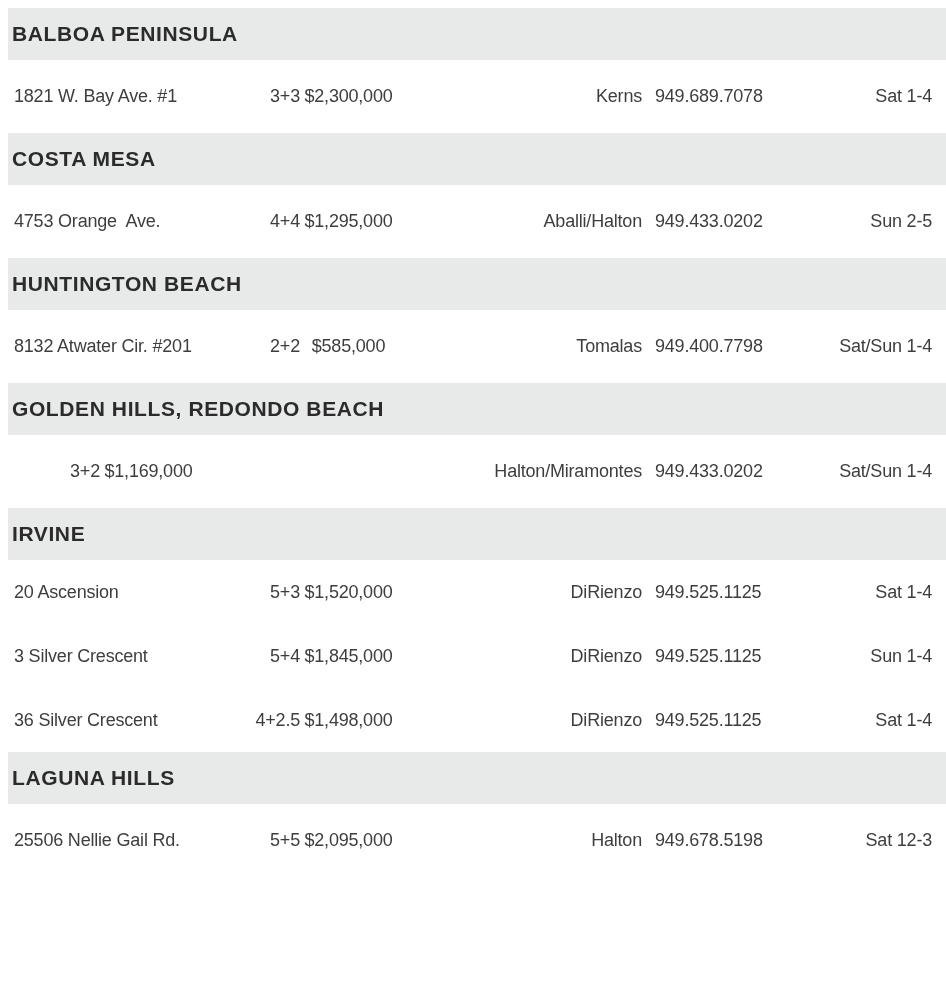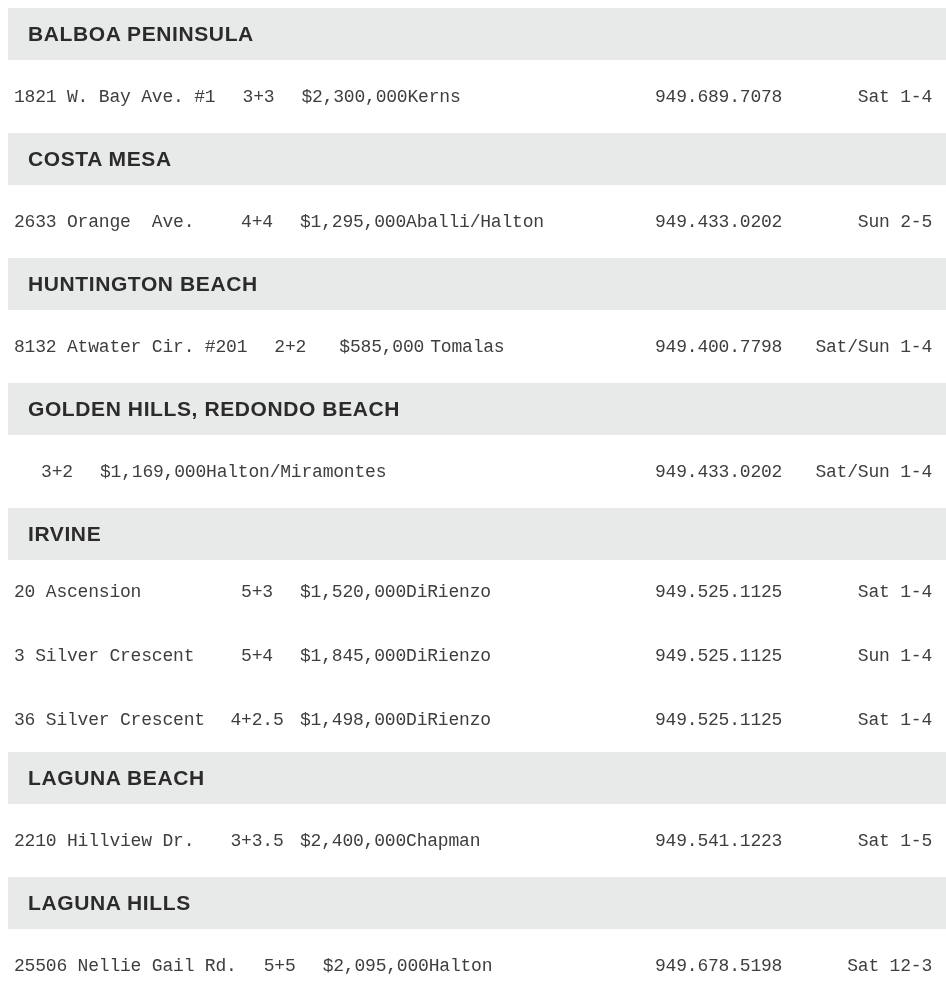--- a/index.html
+++ b/index.html
@@ -20,44 +20,43 @@
     padding-top:8px;
     background:var(--page-bg);
     overflow:hidden;
   }
   .city-bar{
     height:52px;
     margin-left:8px;
     background:var(--section-bg);
     display:flex;
     align-items:center;
-    padding-left:20px;
+    padding-left:4px;
   }
   .city-name{
     font-size:21px;
     font-weight:bold;
     letter-spacing:0.6px;
     color:var(--header-text);
   }
   .row{
     height:73px;
     display:flex;
     align-items:center;
     padding:0 14px;
     font-size:18px;
     letter-spacing:-0.2px;
     color:var(--row-text);
-    font-family:Liberation Mono, monospace;
   }
   .section.multi .row{height:64px;}
   .cell{white-space:pre;overflow:visible;}
   .cell.address{flex:0 0 200px;text-align:left;}
-  .cell.beds{flex:0 0 86px;text-align:center;}
+  .cell.beds{flex:0 0 86px;text-align:right;}
   .cell.price{flex:0 0 97px;text-align:center;}
-  .cell.agent{flex:1 1 auto;}
+  .cell.agent{flex:1 1 auto;text-align:right;}
   .cell.phone{flex:0 0 130px;margin-left:13px;text-align:left;}
   .cell.time{flex:0 0 147px;text-align:right;}
 </style>
 </head>
 <body>
 
 <div class="page">
   <div id="sections-root">
   <section class="section">
     <header class="city-bar">
@@ -74,21 +73,21 @@
   </div>
 </div>
   </section>
 
   <section class="section">
     <header class="city-bar">
       <span class="city-name">COSTA MESA</span>
     </header>
     <div class="rows">
   <div class="row">
-    <span class="cell address">2633 Orange  Ave.</span>
+    <span class="cell address">4753 Orange  Ave.</span>
     <span class="cell beds">4+4</span>
     <span class="cell price">$1,295,000</span>
     <span class="cell agent">Aballi/Halton</span>
     <span class="cell phone">949.433.0202</span>
     <span class="cell time">Sun 2-5</span>
   </div>
 </div>
   </section>
 
   <section class="section">
@@ -149,35 +148,20 @@
     <span class="cell address">36 Silver Crescent</span>
     <span class="cell beds">4+2.5</span>
     <span class="cell price">$1,498,000</span>
     <span class="cell agent">DiRienzo</span>
     <span class="cell phone">949.525.1125</span>
     <span class="cell time">Sat 1-4</span>
   </div>
 </div>
   </section>
 
-  <section class="section">
-    <header class="city-bar">
-      <span class="city-name">LAGUNA BEACH</span>
-    </header>
-    <div class="rows">
-  <div class="row">
-    <span class="cell address">2210 Hillview Dr.</span>
-    <span class="cell beds">3+3.5</span>
-    <span class="cell price">$2,400,000</span>
-    <span class="cell agent">Chapman</span>
-    <span class="cell phone">949.541.1223</span>
-    <span class="cell time">Sat 1-5</span>
-  </div>
-</div>
-  </section>
 
   <section class="section">
     <header class="city-bar">
       <span class="city-name">LAGUNA HILLS</span>
     </header>
     <div class="rows">
   <div class="row">
     <span class="cell address">25506 Nellie Gail Rd.</span>
     <span class="cell beds">5+5</span>
     <span class="cell price">$2,095,000</span>

